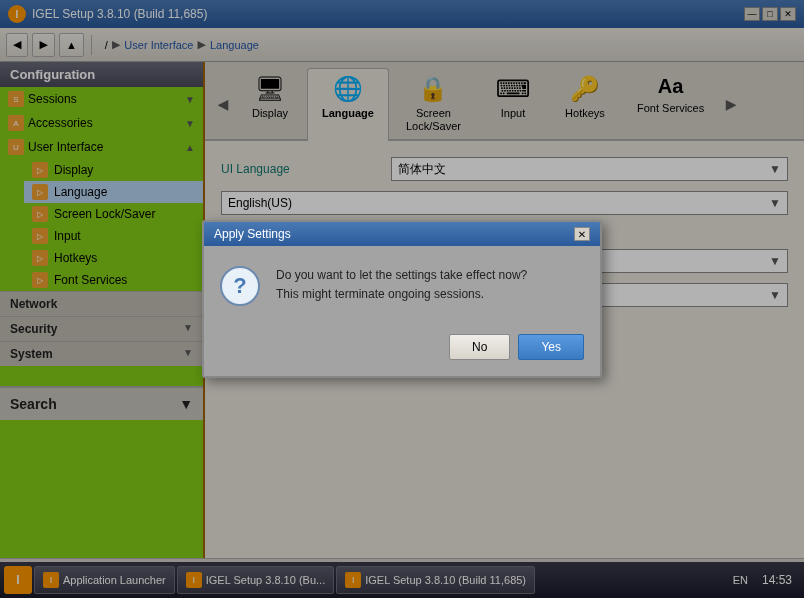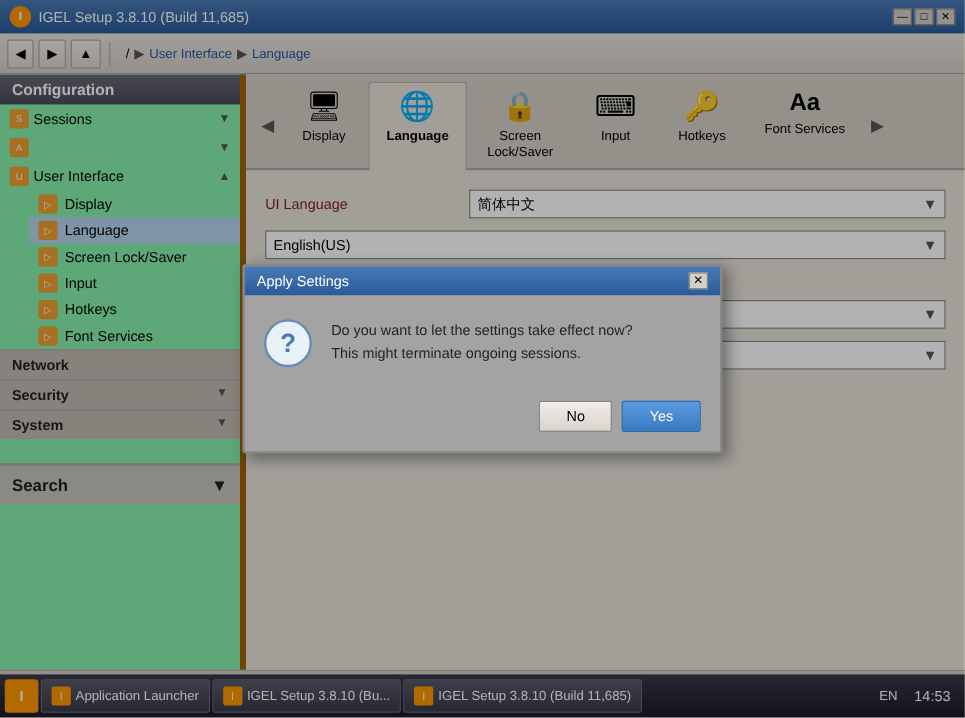--- a/index.html
+++ b/index.html
@@ -73,22 +73,22 @@
 
     
     .main-layout {
       display: flex;
       height: calc(598px - 28px - 34px - 40px);
     }
 
     
     .sidebar {
       width: 205px;
-      background: #86efac;
-      border-right: 5px solid #a16207;
+      background: #84cc16;
+      border-right: 2px solid #a16207;
       overflow-y: auto;
       flex-shrink: 0;
     }
     .sidebar-section-header {
       background: linear-gradient(to bottom, #6a6a7a, #4a4a5a);
       color: white;
       padding: 5px 10px;
       font-size: 13px;
       font-weight: bold;
     }
@@ -174,21 +174,21 @@
       flex: 1;
       padding: 16px;
       background: #e8e4dc;
     }
 
     
     .form-row {
       display: flex; align-items: center;
       margin-bottom: 10px; gap: 10px;
     }
-    .form-label { width: 160px; font-size: 12px; color: #7f1d1d; }
+    .form-label { width: 160px; font-size: 12px; color: #0f766e; }
     .form-select {
       flex: 1; height: 24px;
       border: 1px solid #888;
       background: white;
       font-size: 12px;
       display: flex; align-items: center; justify-content: space-between;
       padding: 0 6px;
       cursor: pointer;
     }
     .form-select-arrow { color: #555; }
@@ -367,20 +367,21 @@
     <div class="sidebar-section-header">Configuration</div>
 
     <div class="sidebar-item has-arrow">
       <div class="sidebar-item-icon">S</div>
       <span class="sidebar-item-label">Sessions</span>
       <span class="sidebar-arrow">▼</span>
     </div>
 
     <div class="sidebar-item has-arrow">
       <div class="sidebar-item-icon">A</div>
+      <span class="sidebar-item-label">Accessories</span>
       <span class="sidebar-arrow">▼</span>
     </div>
 
     <div class="sidebar-item has-arrow">
       <div class="sidebar-item-icon">U</div>
       <span class="sidebar-item-label">User Interface</span>
       <span class="sidebar-arrow">▲</span>
     </div>
 
     <div class="sidebar-group">

